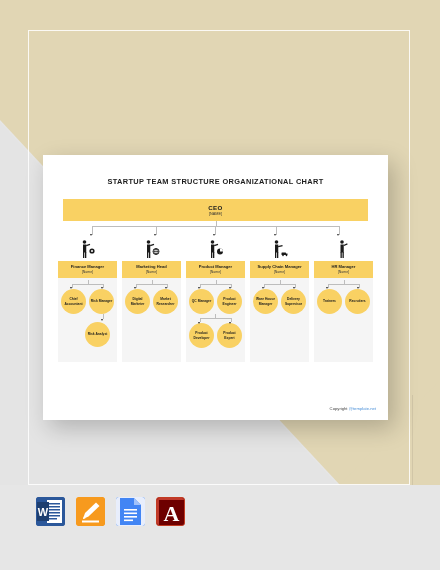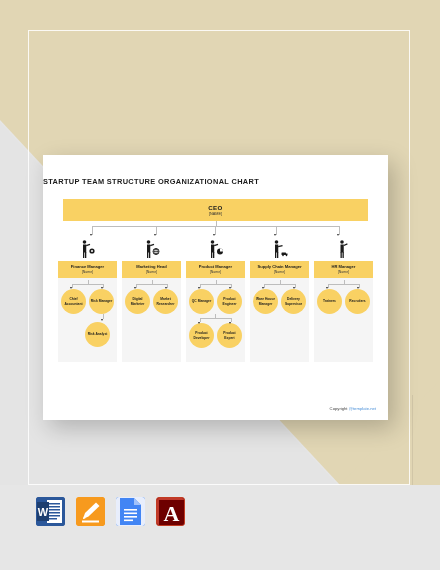--- a/index.html
+++ b/index.html
@@ -38,21 +38,21 @@
   .bottom-band{
     position:absolute;left:0;top:485px;width:440px;height:85px;background:#e6e6e6;
   }
   
   #doc{
     position:absolute;left:43px;top:155px;width:345px;height:265px;
     background:#ffffff;
     box-shadow:6px 8px 22px rgba(0,0,0,.22);
   }
   .doc-title{
-    font-size:7.4px;font-weight:bold;letter-spacing:.35px;
+    text-align:center;font-size:7.4px;font-weight:bold;letter-spacing:.35px;
     color:#1c1c1c;margin-top:22px;
   }
   
   .ceo-box{
     margin:13px auto 0;width:305px;height:22px;background:#f9d163;
     display:flex;flex-direction:column;align-items:center;justify-content:center;
     color:#1c1c1c;
   }
   .ceo-title{font-size:6.2px;font-weight:bold;letter-spacing:.3px;}
   .ceo-name{font-size:3.8px;margin-top:.5px;color:#333;}

